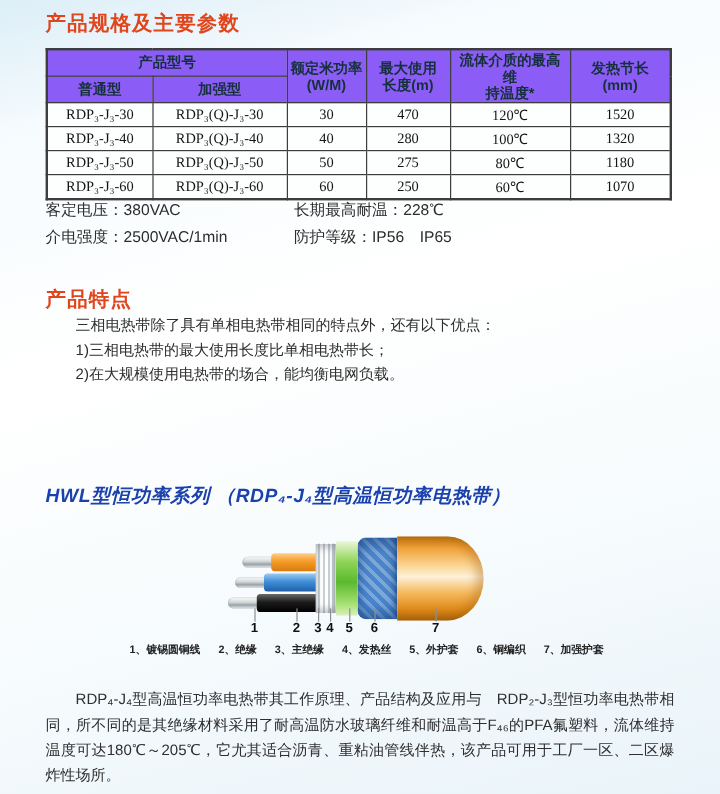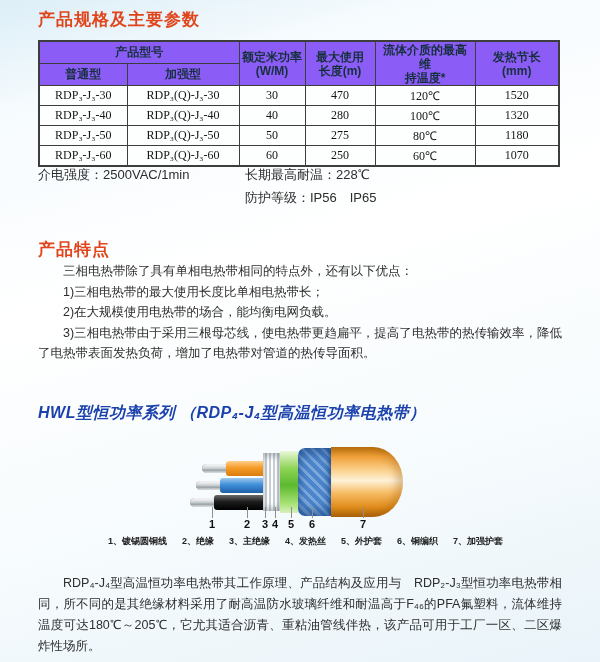--- a/index.html
+++ b/index.html
@@ -124,35 +124,35 @@
         <td>60</td>
         <td>250</td>
         <td>60℃</td>
         <td>1070</td>
       </tr>
     </tbody>
   </table>
 
   <div class="notes">
     <div class="col l">
+      <div class="row"><span>客定电压：</span><span>380VAC</span></div>
       <div class="row"><span>介电强度：</span><span>2500VAC/1min</span></div>
     </div>
     <div class="col r">
       <div class="row"><span>长期最高耐温：</span><span>228℃</span></div>
       <div class="row"><span>防护等级：</span><span>IP56　IP65</span></div>
     </div>
   </div>
 
   <h2 class="red-title t2">产品特点</h2>
 
   <div class="features">
     <p>三相电热带除了具有单相电热带相同的特点外，还有以下优点：</p>
     <p>1)三相电热带的最大使用长度比单相电热带长；</p>
     <p>2)在大规模使用电热带的场合，能均衡电网负载。</p>
-    <p>3)三相电热带由于采用三根母芯线，使电热带更趋扁平，提高了电热带的热传输效率，降低了电热带表面发热负荷，增加了电热带对管道的热传导面积。</p>
   </div>
 
   <h2 class="blue-title">HWL型恒功率系列 （RDP₄-J₄型高温恒功率电热带）</h2>
 
   <div class="diagram">
 
     <div class="dpart tip" style="left:202px;top:17px;"></div>
     <div class="dpart tip" style="left:196px;top:34px;"></div>
     <div class="dpart tip" style="left:190px;top:51px;"></div>
 

